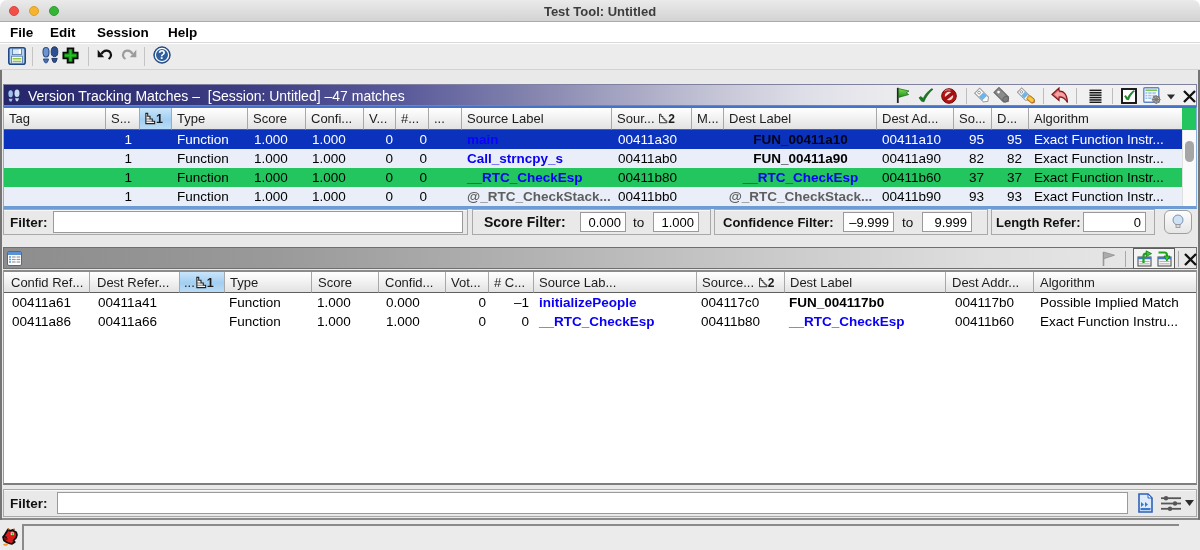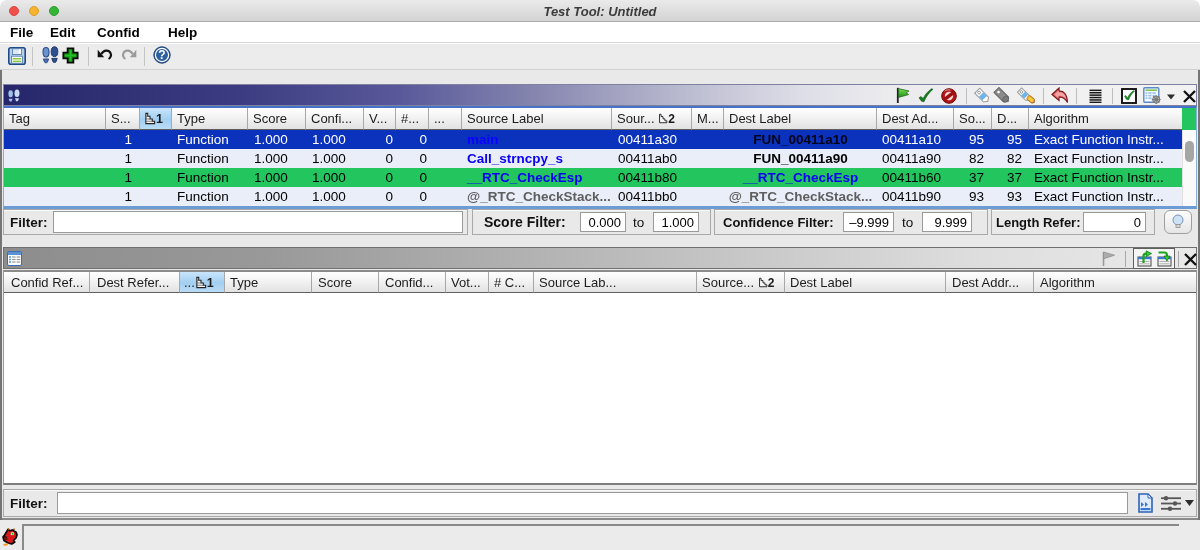--- a/index.html
+++ b/index.html
@@ -9,21 +9,21 @@
 
 
 #titlebar { left:0; top:0; width:1200px; height:22px;
   background:linear-gradient(#eaeaea,#d3d3d3); border-bottom:1px solid #ababab;
   border-radius:7px 7px 0 0; }
 .tl { position:absolute; top:6px; width:10px; height:10px; border-radius:50%; }
 #tl-r { left:9px;  background:#f1504a; border:1px solid #dd4640; }
 #tl-y { left:29px; background:#f5b32f; border:1px solid #dd9f27; }
 #tl-g { left:49px; background:#37b438; border:1px solid #2da02e; }
 #wintitle { left:0; top:0; width:1200px; height:22px; text-align:center; line-height:23px;
-  font-size:13px; font-weight:bold; color:#3c3c3c;font-style:italic; }
+  font-size:13px; font-weight:bold; color:#3c3c3c; }
 
 
 #menubar { left:0; top:23px; width:1200px; height:20px; background:#fff; border-bottom:1px solid #d9d9d9; }
 #menubar span { position:absolute; top:2px; font-size:13.5px; font-weight:bold; color:#000; }
 
 
 #toolbar { left:0; top:44px; width:1200px; height:26px; background:#ececec; border-bottom:1px solid #d2d2d2; }
 .tsep { position:absolute; top:3px; width:1px; height:19px; background:#c4c4c4; }
 
 
@@ -86,21 +86,21 @@
 <div class="abs" id="titlebar">
   <div class="tl" id="tl-r"></div>
     <div class="tl" id="tl-y"></div>
     <div class="tl" id="tl-g"></div>
 </div>
 <div class="abs" id="wintitle">Test Tool: Untitled</div>
 
 <div class="abs" id="menubar">
   <span style="left:10px">File</span>
   <span style="left:50px">Edit</span>
-  <span style="left:97px">Confid</span>
+  <span style="left:97px">Session</span>
   <span style="left:168px">Help</span>
 </div>
 
 <div class="abs" id="toolbar">
   <svg class="abs" style="left:8px;top:3px" width="18" height="18" viewBox="0 0 18 18">
     <rect x="0.8" y="0.8" width="16.4" height="16.4" rx="2" fill="#b8d0e8" stroke="#1f4a87" stroke-width="1.6"></rect>
     <rect x="4.5" y="1.8" width="9" height="5.8" fill="#dde9f5" stroke="#4a76ab" stroke-width="0.8"></rect>
     <rect x="10.8" y="2.3" width="2" height="4.3" fill="#ffffff"></rect>
     <rect x="3.5" y="9.2" width="11" height="7" fill="#ffffff" stroke="#4a76ab" stroke-width="0.8"></rect>
     <rect x="4.6" y="11" width="8.8" height="1.5" fill="#8cc63f"></rect>
@@ -141,20 +141,21 @@
 
 <div class="abs" id="workspace"></div>
 
 <div class="phead" id="p1head">
   <svg class="abs" style="left:3px;top:4px" width="14" height="15" viewBox="0 0 17 20">
     <path d="M4 1.5 C6 1.5 7 3 7 6 C7 9 6.4 11 4 11 C1.6 11 1 9 1 6 C1 3 2 1.5 4 1.5 Z" fill="#9fc3e8"></path>
     <path d="M1.4 13 L6.6 13 L5.4 16.2 C5 17 3 17 2.6 16.2 Z" fill="#9fc3e8"></path>
     <path d="M12.5 0.8 C14.7 0.8 15.8 2.5 15.8 5.5 C15.8 8.6 15.1 10.6 12.5 10.6 C9.9 10.6 9.2 8.6 9.2 5.5 C9.2 2.5 10.3 0.8 12.5 0.8 Z" fill="#c7dcf2"></path>
     <path d="M9.8 12.4 L15.2 12.4 L14 15.8 C13.6 16.7 11.4 16.7 11 15.8 Z" fill="#c7dcf2"></path>
   </svg>
+  <span class="ptitle">Version Tracking Matches –&nbsp; [Session: Untitled] –47 matches</span>
 
   <svg class="abs" style="left:891px;top:2px" width="16" height="17" viewBox="0 0 16 17">
     <defs>
         <linearGradient id="fg" x1="0" y1="0" x2="0" y2="1">
           <stop offset="0" stop-color="#7ede4a"></stop>
           <stop offset="1" stop-color="#1d8f1d"></stop>
         </linearGradient>
       </defs>
     <path d="M2.8 0.8 L2.8 16" stroke="#222" stroke-width="1.8"></path>
     <path d="M3.6 1.6 L14 4.0 L11.2 5.8 L13.6 7.6 L3.6 10.4 Z" fill="url(#fg)" stroke="#156215" stroke-width="0.7"></path>
@@ -479,20 +480,50 @@
           <th>Vot...</th>
           <th># C...</th>
       <th>Source Lab...</th>
       <th>Source... <svg width="10" height="11" viewBox="0 0 13 13" style="vertical-align:-1px">
               <path d="M2 12 L2 1 L4 1 L4 4 L6.5 4 L6.5 7 L9 7 L9 9.5 L11.5 9.5 L11.5 12 Z" fill="#f6f6f6" stroke="#222" stroke-width="1.2"></path>
             </svg><b style="font-size:12px">2</b></th>
       <th>Dest Label</th>
           <th style="padding-left:6px">Dest Addr...</th>
       <th style="border-right:none;padding-left:6px">Algorithm</th>
     </tr>
+    <tr>
+      <td style="padding-left:8px">00411a61</td>
+          <td style="padding-left:8px">00411a41</td>
+          <td></td>
+          <td style="padding-left:4px">Function</td>
+      <td>1.000</td>
+          <td style="padding-left:7px">0.000</td>
+      <td class="num" style="padding-right:3px">0</td>
+          <td class="num" style="padding-right:5px">–1</td>
+      <td class="lblue">initializePeople</td>
+          <td style="padding-left:4px">004117c0</td>
+          <td class="lblack" style="padding-left:4px">FUN_004117b0</td>
+          <td style="padding-left:9px">004117b0</td>
+      <td style="padding-left:6px">Possible Implied Match</td>
+    </tr>
+    <tr>
+      <td style="padding-left:8px">00411a86</td>
+          <td style="padding-left:8px">00411a66</td>
+          <td></td>
+          <td style="padding-left:4px">Function</td>
+      <td>1.000</td>
+          <td style="padding-left:7px">1.000</td>
+      <td class="num" style="padding-right:3px">0</td>
+          <td class="num" style="padding-right:5px">0</td>
+      <td class="lblue">__RTC_CheckEsp</td>
+          <td style="padding-left:4px">00411b80</td>
+          <td class="lblue" style="padding-left:4px">__RTC_CheckEsp</td>
+          <td style="padding-left:9px">00411b60</td>
+      <td style="padding-left:6px">Exact Function Instru...</td>
+    </tr>
   </tbody>
     </table>
 </div>
 
 <div class="abs" style="left:2px;top:487px;width:1196px;height:31px;background:#e9e9e9"></div>
 <div class="abs" style="left:2px;top:518px;width:1196px;height:3px;background:#8a8a8a"></div>
 <div class="fgroup" style="left:3px;top:489px;width:1194px;height:28px"></div>
 <div class="flabel" style="left:10px;top:496px">Filter:</div>
 <div class="finput" style="left:57px;top:492px;width:1071px;height:22px"></div>
 <svg class="abs" style="left:1136px;top:493px" width="19" height="20" viewBox="0 0 19 20">

